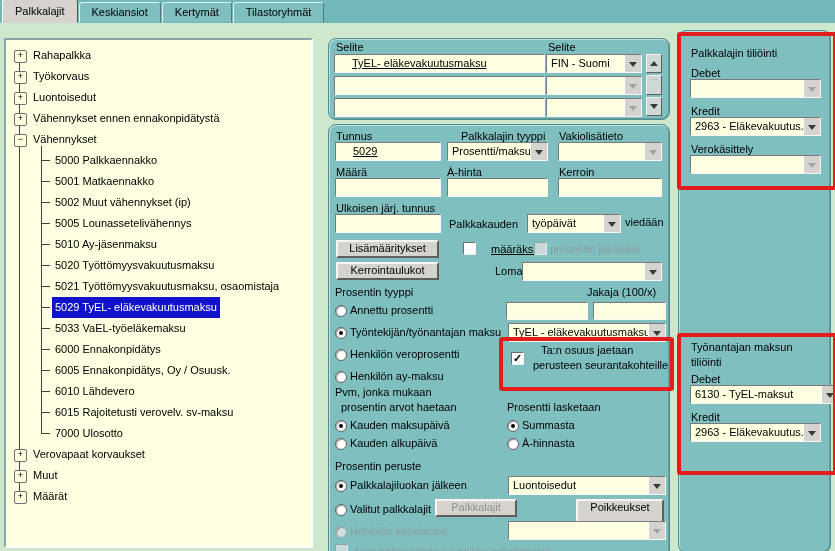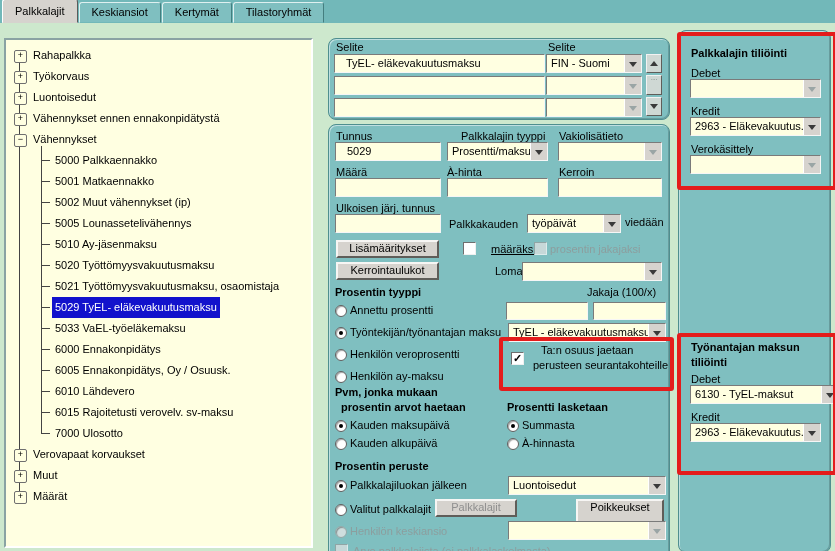--- a/index.html
+++ b/index.html
@@ -25,24 +25,24 @@
   .tree-row.root{padding-left:24px;}
   .tree-row.child{padding-left:46px;}
   .tree-row.child::before{content:"";position:absolute;left:35px;top:10px;width:9px;border-top:1px solid #444;}
   .expander{position:absolute;left:8px;top:5px;width:11px;height:11px;background:#ffffe1;
     border:1px solid #6f6f6f;border-radius:2px;font-size:9px;line-height:9px;text-align:center;z-index:2;}
   .tree-label{display:inline-block;padding:0 3px;}
   .tree-row.selected .tree-label{background:#1212cc;color:#fff;}
   .vline{position:absolute;border-left:1px solid #444;z-index:1;}
   
   .lbl{position:absolute;white-space:nowrap;}
-  .hdr{font-weight:bold;}
+  .hdr{font-weight:normal;}
   .dis{color:#8c9e9e;}
   .input{position:absolute;background:#ffffe1;border:1px solid;border-color:#7a7a7a #f6f6f6 #f6f6f6 #7a7a7a;
-    padding:1px 11px;box-sizing:border-box;white-space:nowrap;overflow:hidden;line-height:15px;}
+    padding:1px 17px;box-sizing:border-box;white-space:nowrap;overflow:hidden;line-height:15px;text-decoration:underline;}
   .combo{position:absolute;background:#ffffe1;border:1px solid;border-color:#7a7a7a #f6f6f6 #f6f6f6 #7a7a7a;
     display:flex;box-sizing:border-box;}
   .combo .val{flex:1;padding:1px 4px;white-space:nowrap;overflow:hidden;line-height:14px;}
   .combo .arw{width:16px;background:#d6d3ce;border-left:1px solid #fff;display:flex;align-items:center;justify-content:center;}
   .combo .arw::after{content:"";border:4px solid transparent;border-top:5px solid #3a3a3a;margin-top:5px;}
   .combo.disarw .arw::after{border-top-color:#9aa5a5;}
   .btn{position:absolute;background:#d6d3ce;border:2px solid;border-color:#f7f6f4 #5f5d59 #5f5d59 #f7f6f4;
     text-align:center;box-sizing:border-box;cursor:default;line-height:13px;}
   .btn.dis{color:#8f8f8f;}
   .chk{position:absolute;width:13px;height:13px;background:#fff;border:1px solid;

